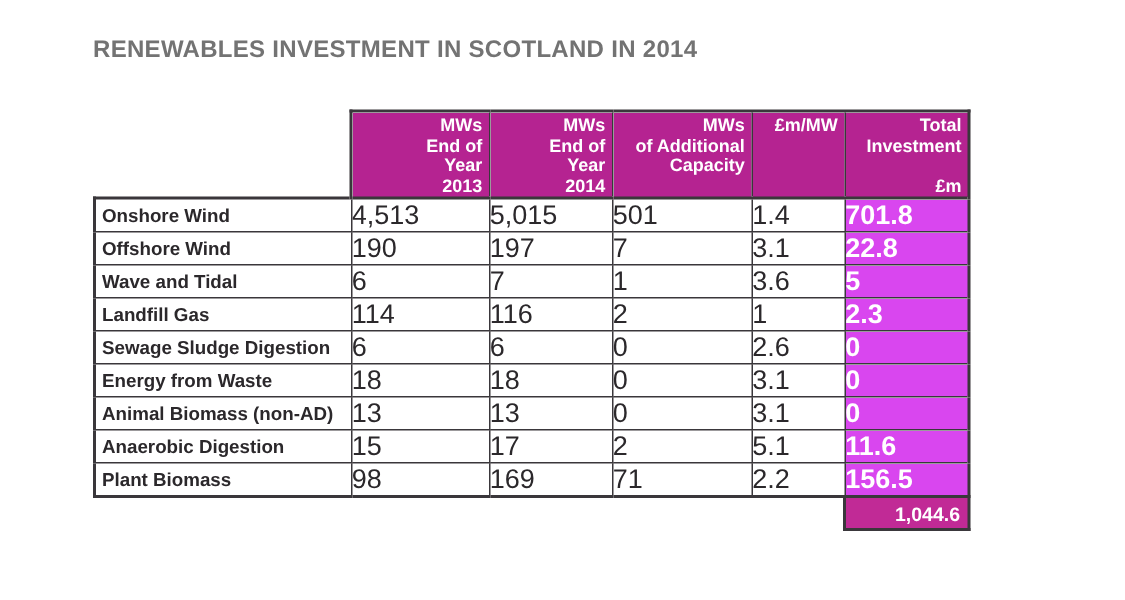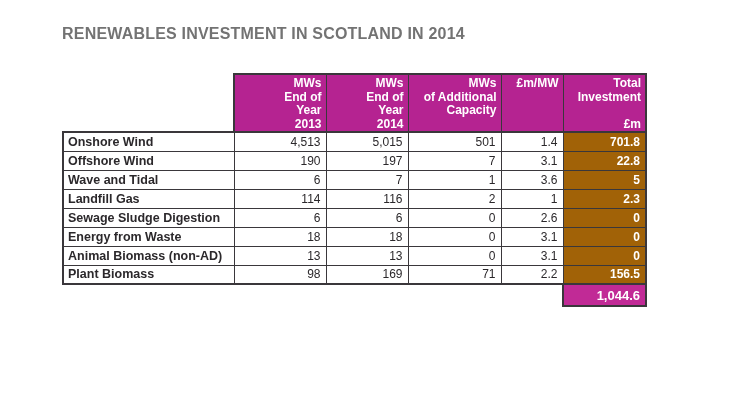--- a/index.html
+++ b/index.html
@@ -29,25 +29,25 @@
   th.hdr-first { border-left-width:2px; }
   th.hdr-last  { border-right-width:2px; }
   tr.datarow td { height:19px; }
   td.label {
     border:1px solid #3a373b; border-left-width:2px;
     font-weight:bold; font-size:12.5px; color:#2b282b;
     text-align:left; padding-left:4px; white-space:nowrap;
   }
   td.num {
     border:1px solid #3a373b;
-    font-size:12px; color:#2b282b;
-    text-align:right; padding-right:5px; white-space:nowrap;
+    font-size:18px; color:#2b282b;
+    text-align:left; padding-right:5px; white-space:nowrap;
   }
   td.totalcol {
-    background:#a16207; color:#ffffff; font-weight:bold;
+    background:#d946ef; color:#ffffff; font-weight:bold;
     border-right-width:2px;
   }
   tr.first td { border-top-width:2px; }
   tr.last td  { border-bottom-width:2px;margin-left:39px; }
   td.grand {
     background:#c12a96; color:#ffffff; font-weight:bold;
     font-size:13px; text-align:right; padding-right:5px;
     border:2px solid #3a373b; border-top-width:1px; height:22px;
     white-space:nowrap;
     margin-top:24px;
@@ -137,20 +137,28 @@
     <td class="num totalcol">0</td>
   </tr>
   <tr class="datarow">
     <td class="label">Animal Biomass (non-AD)</td>
     <td class="num">13</td>
     <td class="num">13</td>
     <td class="num">0</td>
     <td class="num">3.1</td>
     <td class="num totalcol">0</td>
   </tr>
+  <tr class="datarow">
+    <td class="label">Anaerobic Digestion</td>
+    <td class="num">15</td>
+    <td class="num">17</td>
+    <td class="num">2</td>
+    <td class="num">5.1</td>
+    <td class="num totalcol">11.6</td>
+  </tr>
   <tr class="datarow last">
     <td class="label">Plant Biomass</td>
     <td class="num">98</td>
     <td class="num">169</td>
     <td class="num">71</td>
     <td class="num">2.2</td>
     <td class="num totalcol">156.5</td>
   </tr>
 
   <tr>

